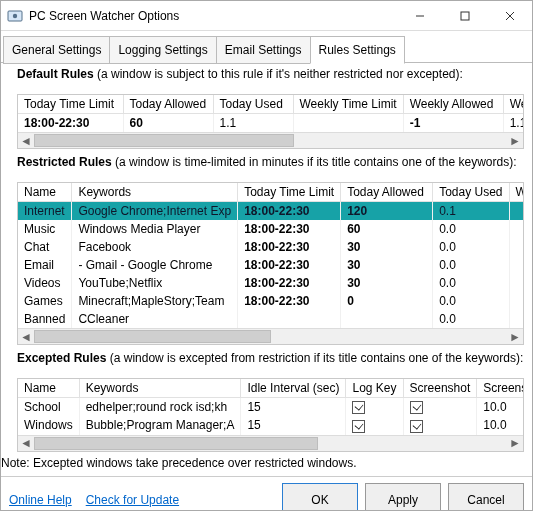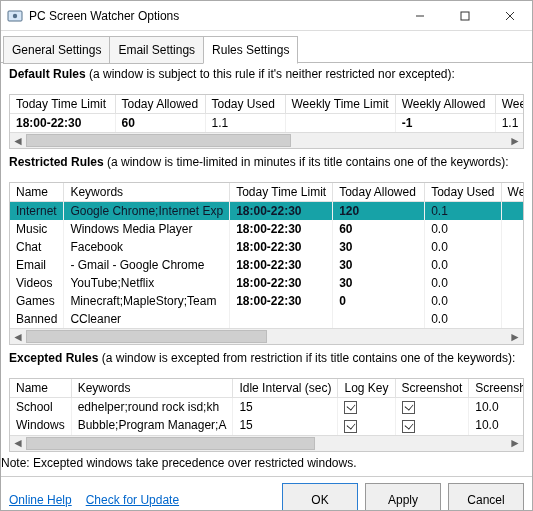--- a/index.html
+++ b/index.html
@@ -56,21 +56,21 @@
     background: #fff;
     border-bottom: 1px solid #fff;
     z-index: 2;
   }
   .tabstrip-line {
     border-top: 1px solid #bbb;
     margin-top: -1px;
   }
 
   .section {
-    padding: 4px 8px 2px 8px;
+    padding: 4px 8px 2px 16px;
   }
   .section-title b { font-weight: 700; }
   .section-title span.desc { font-weight: 400; }
 
   
   .gridwrap {
     border: 1px solid #c9c9c9;
     margin-top: 13px;
     position: relative;
     background:#fff;
@@ -193,20 +193,21 @@
         <svg viewBox="0 0 10 10">
           <line x1="1" y1="1" x2="9" y2="9" stroke="currentColor" stroke-width="1"></line>
           <line x1="9" y1="1" x2="1" y2="9" stroke="currentColor" stroke-width="1"></line>
         </svg>
       </div>
   </div>
 </div>
 
 <div class="tabs">
   <div class="tab">General Settings</div>
+  <div class="tab">Logging Settings</div>
   <div class="tab">Email Settings</div>
   <div class="tab active">Rules Settings</div>
 </div>
 <div class="tabstrip-line"></div>
 
 <div class="section">
   <div class="section-title">
     <b>Default Rules</b><span class="desc"> (a window is subject to this rule if it's neither restricted nor excepted):</span>
   </div>
   <div class="gridwrap">

